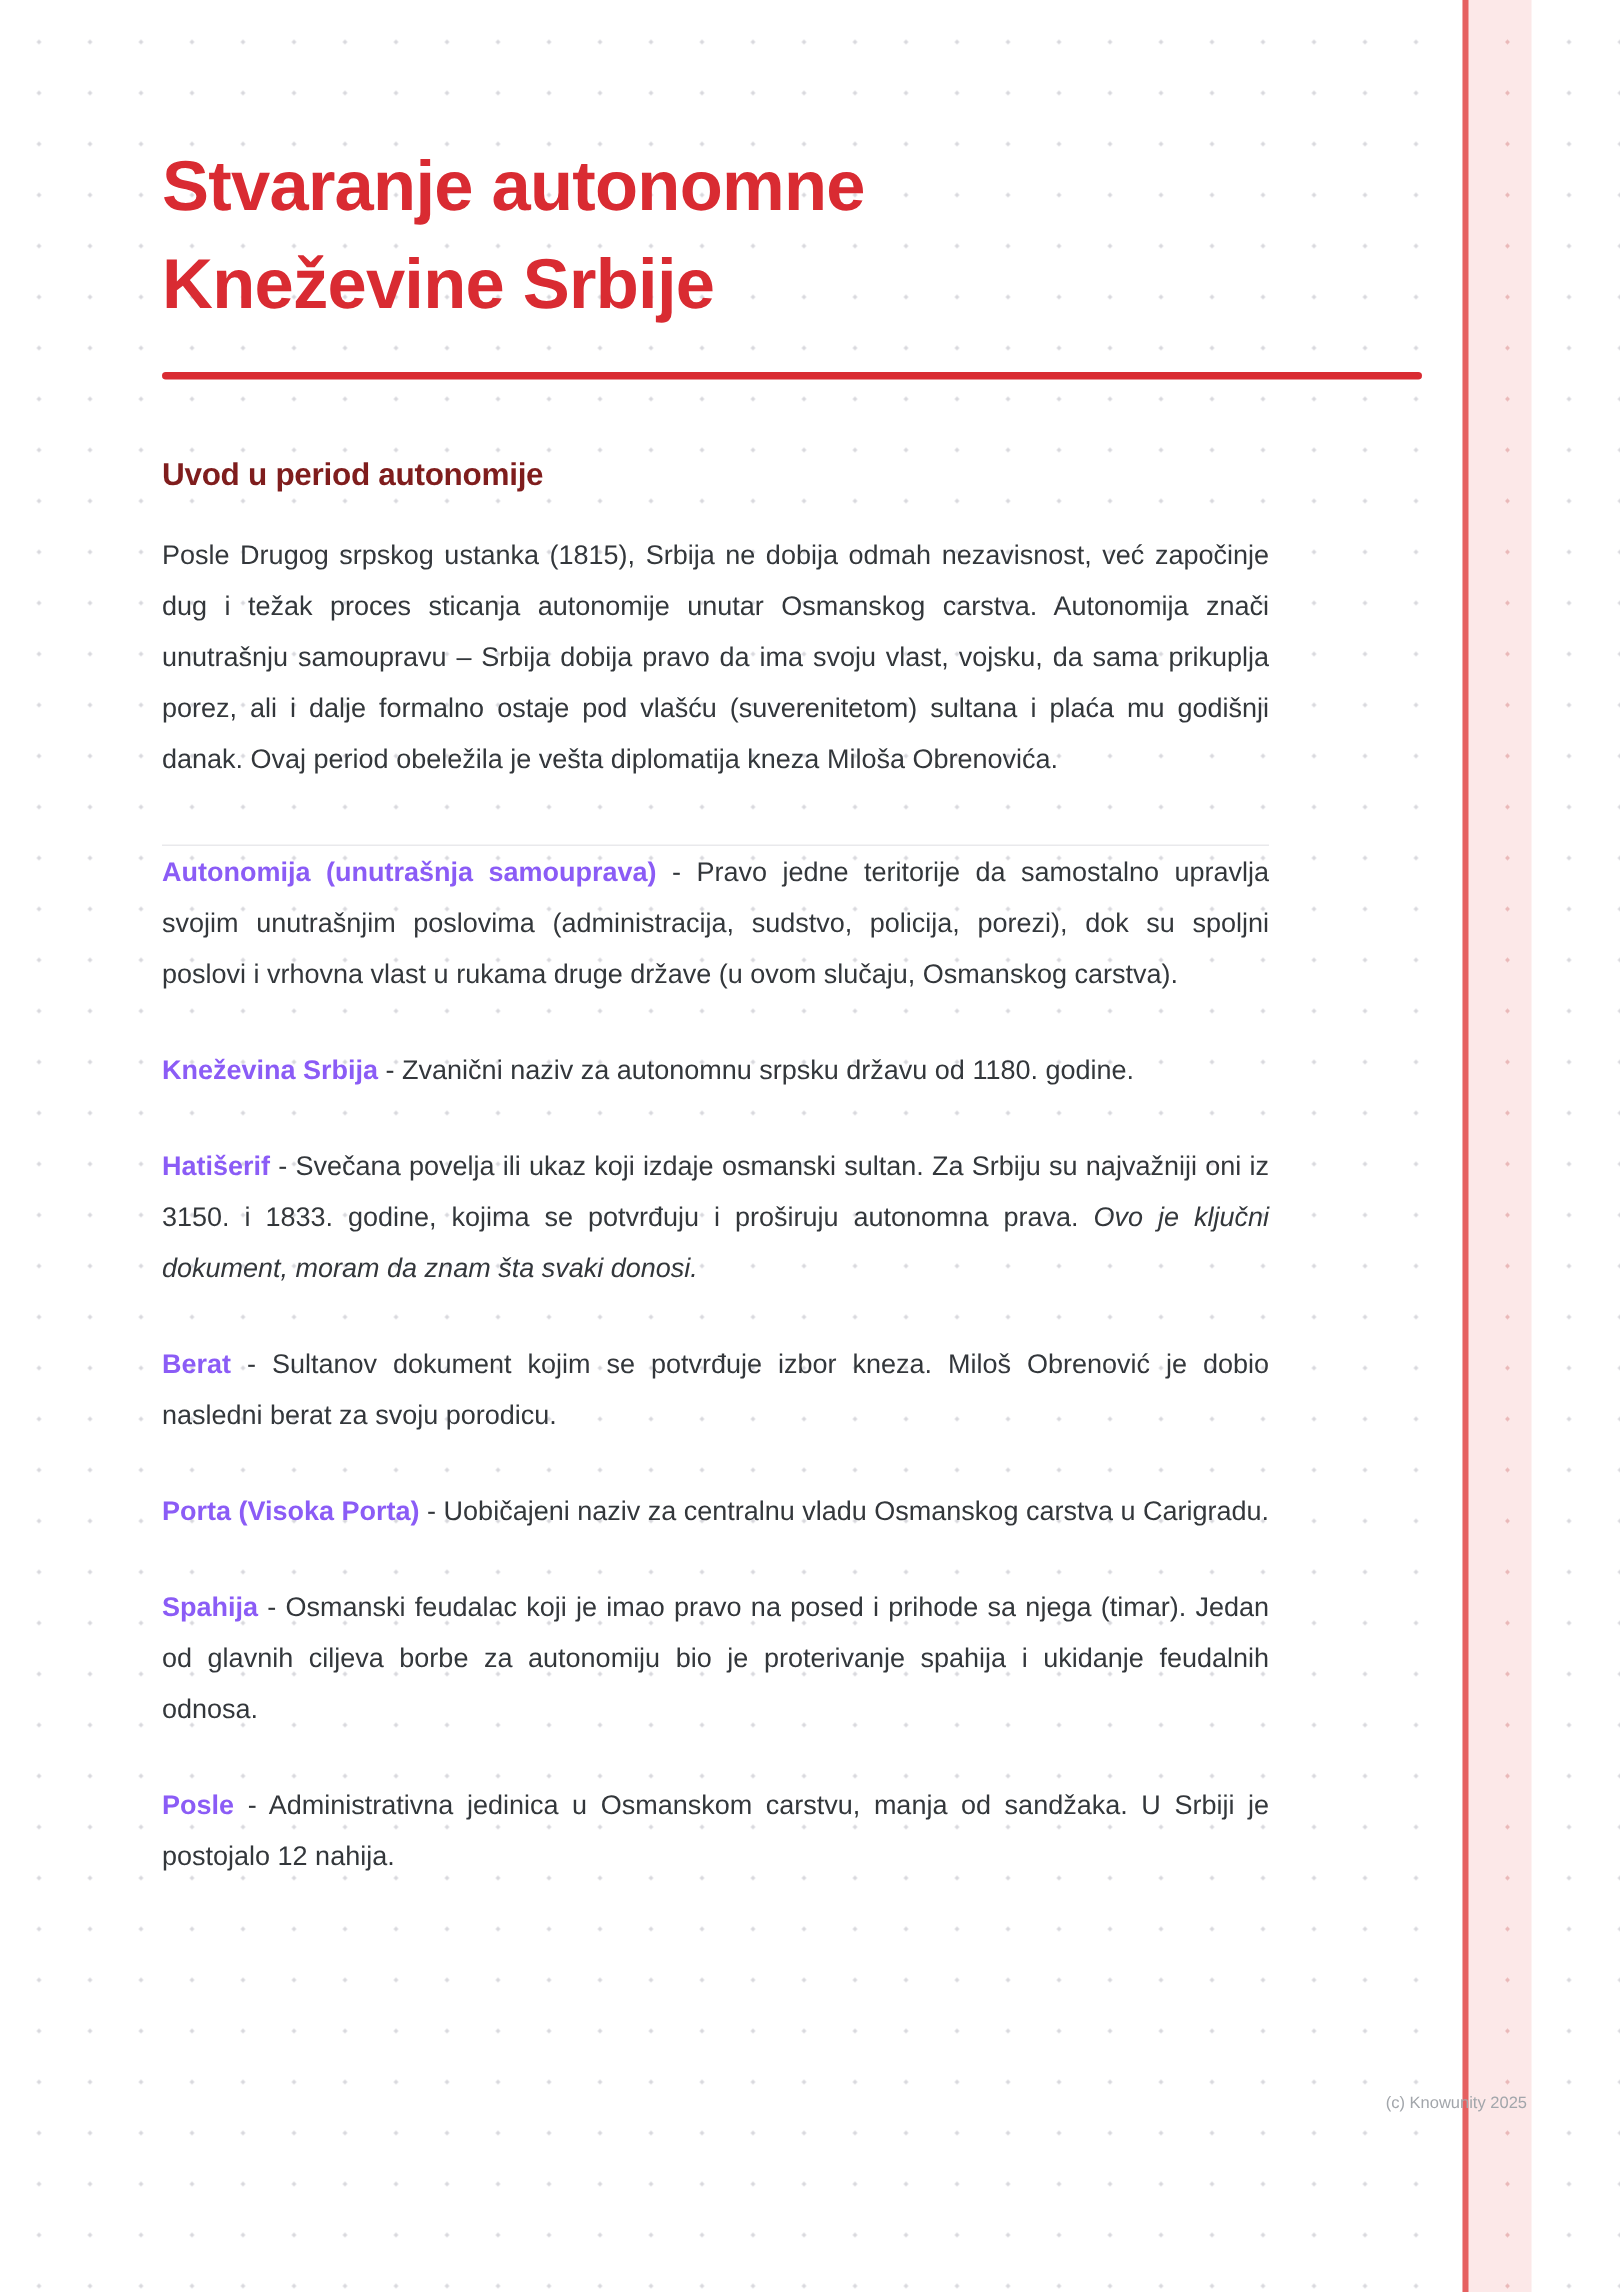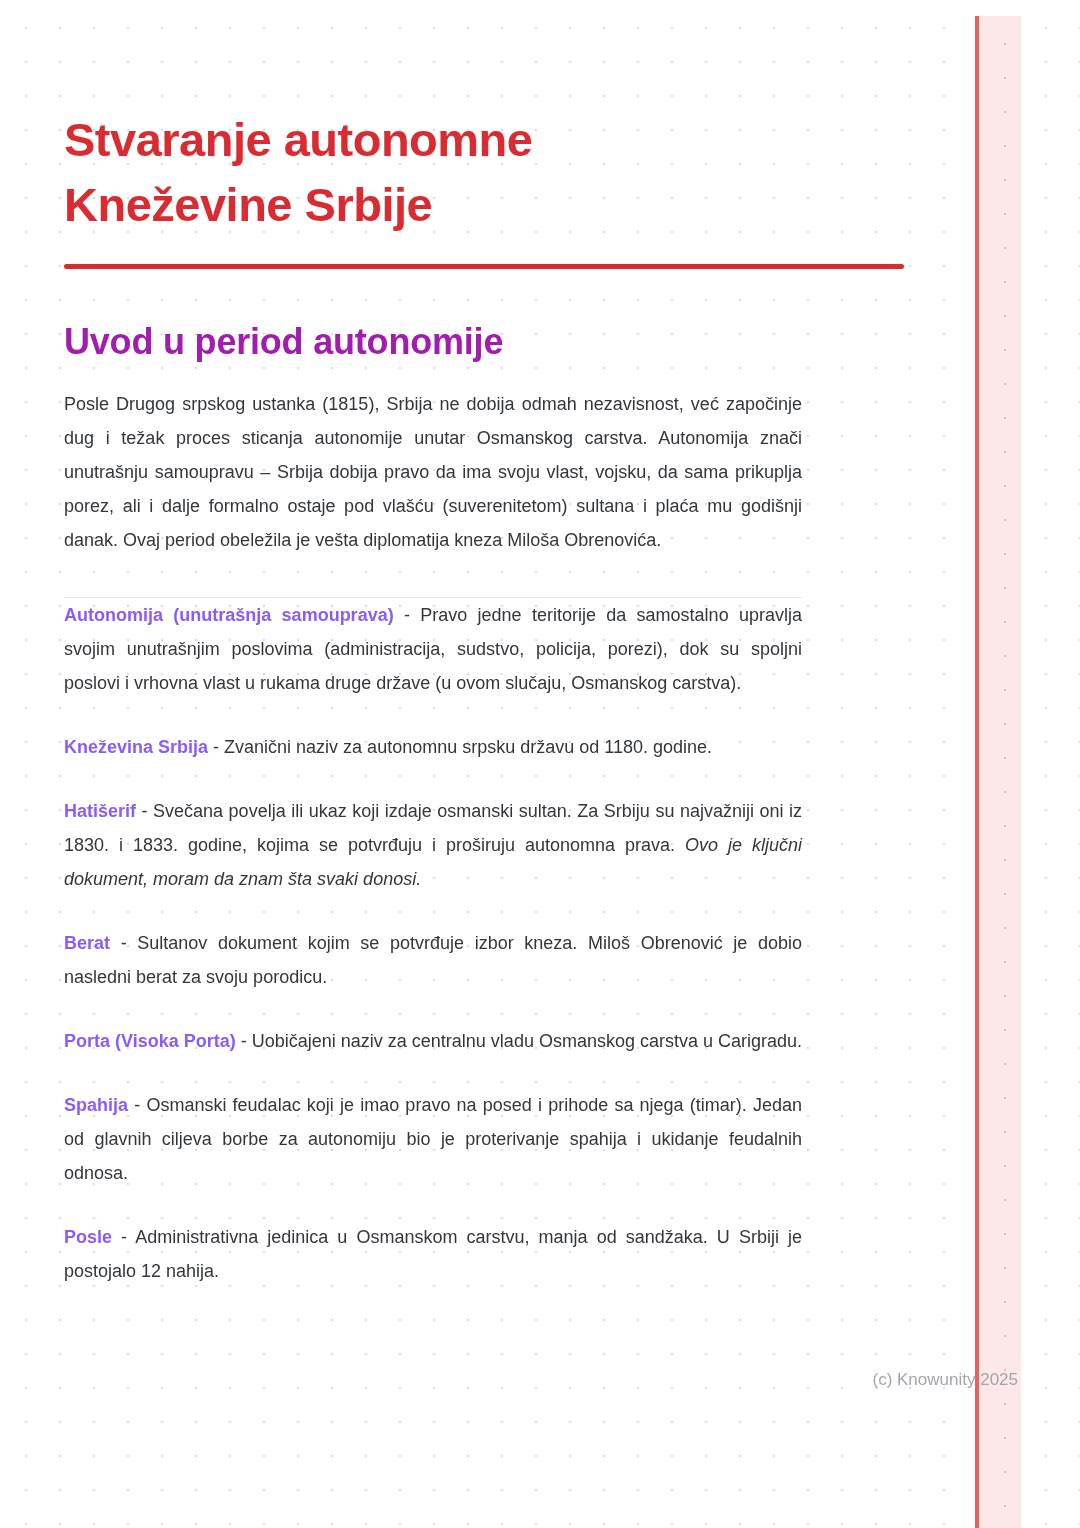--- a/index.html
+++ b/index.html
@@ -36,45 +36,44 @@
     width: 46px;
     background-color: #fce8e8;
     background-image: radial-gradient(circle, #eab9b9 1.3px, transparent 1.5px);
     background-size: 34px 34px;
     background-position: 9px 11px;
     border-left: 4px solid #e66060;
   }
 
   .content {
     position: relative;
-    padding-left: 64px;
+    padding-left: 108px;
     padding-top: 92px;
     width: 930px;
-    margin-top: 16px;
   }
 
   h1.doc-title {
     color: #d92b32;
     font-size: 47px;
     line-height: 1.38;
     font-weight: bold;
     letter-spacing: -0.5px;
   }
 
   .title-rule {
     margin-top: 26px;
     width: 840px;
     height: 5px;
     border-radius: 3px;
     background: #d92b32;
   }
 
   h2.section-heading {
-    color: #a21caf;
-    font-size: 36px;
+    color: #7f1d1d;
+    font-size: 21px;
     font-weight: bold;
     margin-top: 52px;
     margin-bottom: 24px;
     letter-spacing: -0.2px;
   }
 
   .body-text {
     width: 738px;
     font-size: 18px;
     line-height: 34px;
@@ -94,23 +93,23 @@
 
   hr.section-divider {
     border: none;
     border-top: 1px solid #e9e9ec;
     width: 738px;
     margin: 40px 0 0 0;
   }
 
   .footer-credit {
     position: absolute;
-    top: 1354px;
+    top: 1396px;
     right: 62px;
-    font-size: 17px;
+    font-size: 11px;
     color: #a2a6ab;
     z-index: 2;
   }
 </style>
 </head>
 <body>
 
 <div class="page">
 
   <div class="accent-stripe"></div>
@@ -127,21 +126,21 @@
     </section>
 
     <hr class="section-divider">
 
     <section>
 
       <p class="body-text"><strong>Autonomija (unutrašnja samouprava)</strong><span> - </span><span>Pravo jedne teritorije da samostalno upravlja svojim unutrašnjim poslovima (administracija, sudstvo, policija, porezi), dok su spoljni poslovi i vrhovna vlast u rukama druge države (u ovom slučaju, Osmanskog carstva).</span></p>
 
       <p class="body-text"><strong>Kneževina Srbija</strong><span> - </span><span>Zvanični naziv za autonomnu srpsku državu od 1180. godine.</span></p>
 
-      <p class="body-text"><strong>Hatišerif</strong><span> - </span><span>Svečana povelja ili ukaz koji izdaje osmanski sultan. Za Srbiju su najvažniji oni iz 1830. i 1833. godine, kojima se potvrđuju i proširuju autonomna prava.</span> <em>Ovo je ključni dokument, moram da znam šta svaki donosi.</em></p>
+      <p class="body-text"><strong>Hatišerif</strong><span> - </span><span>Svečana povelja ili ukaz koji izdaje osmanski sultan. Za Srbiju su najvažniji oni iz 3150. i 1833. godine, kojima se potvrđuju i proširuju autonomna prava.</span> <em>Ovo je ključni dokument, moram da znam šta svaki donosi.</em></p>
 
       <p class="body-text"><strong>Berat</strong><span> - </span><span>Sultanov dokument kojim se potvrđuje izbor kneza. Miloš Obrenović je dobio nasledni berat za svoju porodicu.</span></p>
 
       <p class="body-text"><strong>Porta (Visoka Porta)</strong><span> - </span><span>Uobičajeni naziv za centralnu vladu Osmanskog carstva u Carigradu.</span></p>
 
       <p class="body-text"><strong>Spahija</strong><span> - </span><span>Osmanski feudalac koji je imao pravo na posed i prihode sa njega (timar). Jedan od glavnih ciljeva borbe za autonomiju bio je proterivanje spahija i ukidanje feudalnih odnosa.</span></p>
 
       <p class="body-text"><strong>Posle</strong><span> - </span><span>Administrativna jedinica u Osmanskom carstvu, manja od sandžaka. U Srbiji je postojalo 12 nahija.</span></p>
 
     </section>

